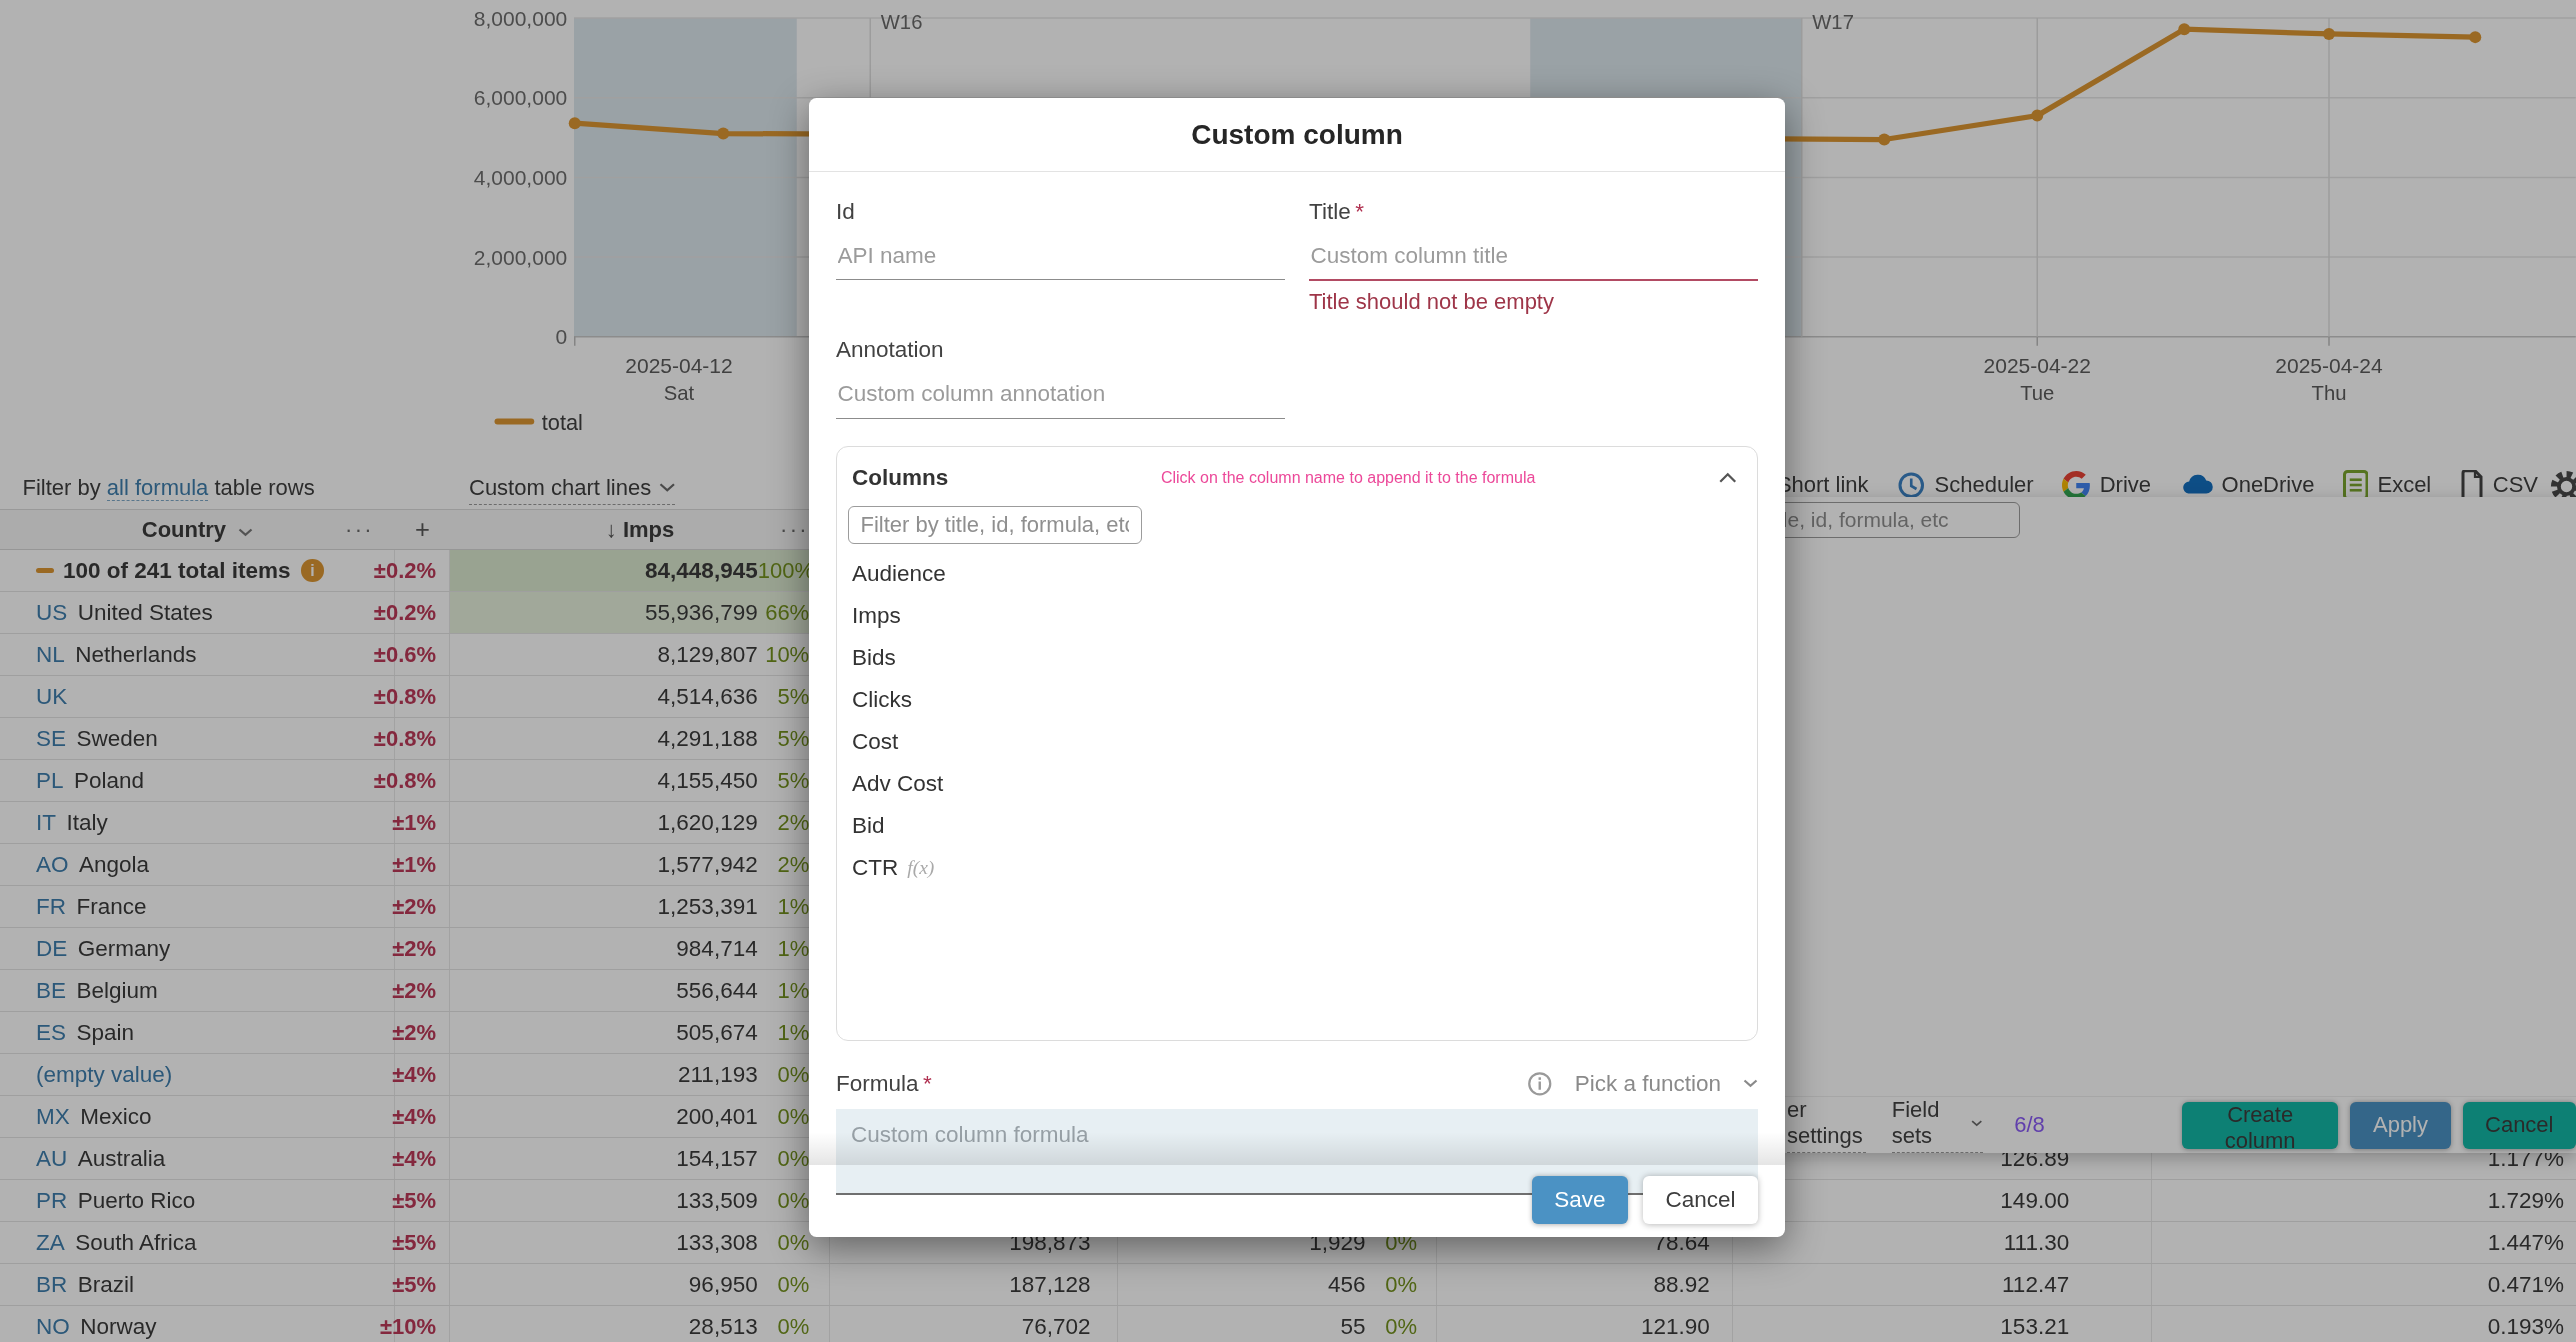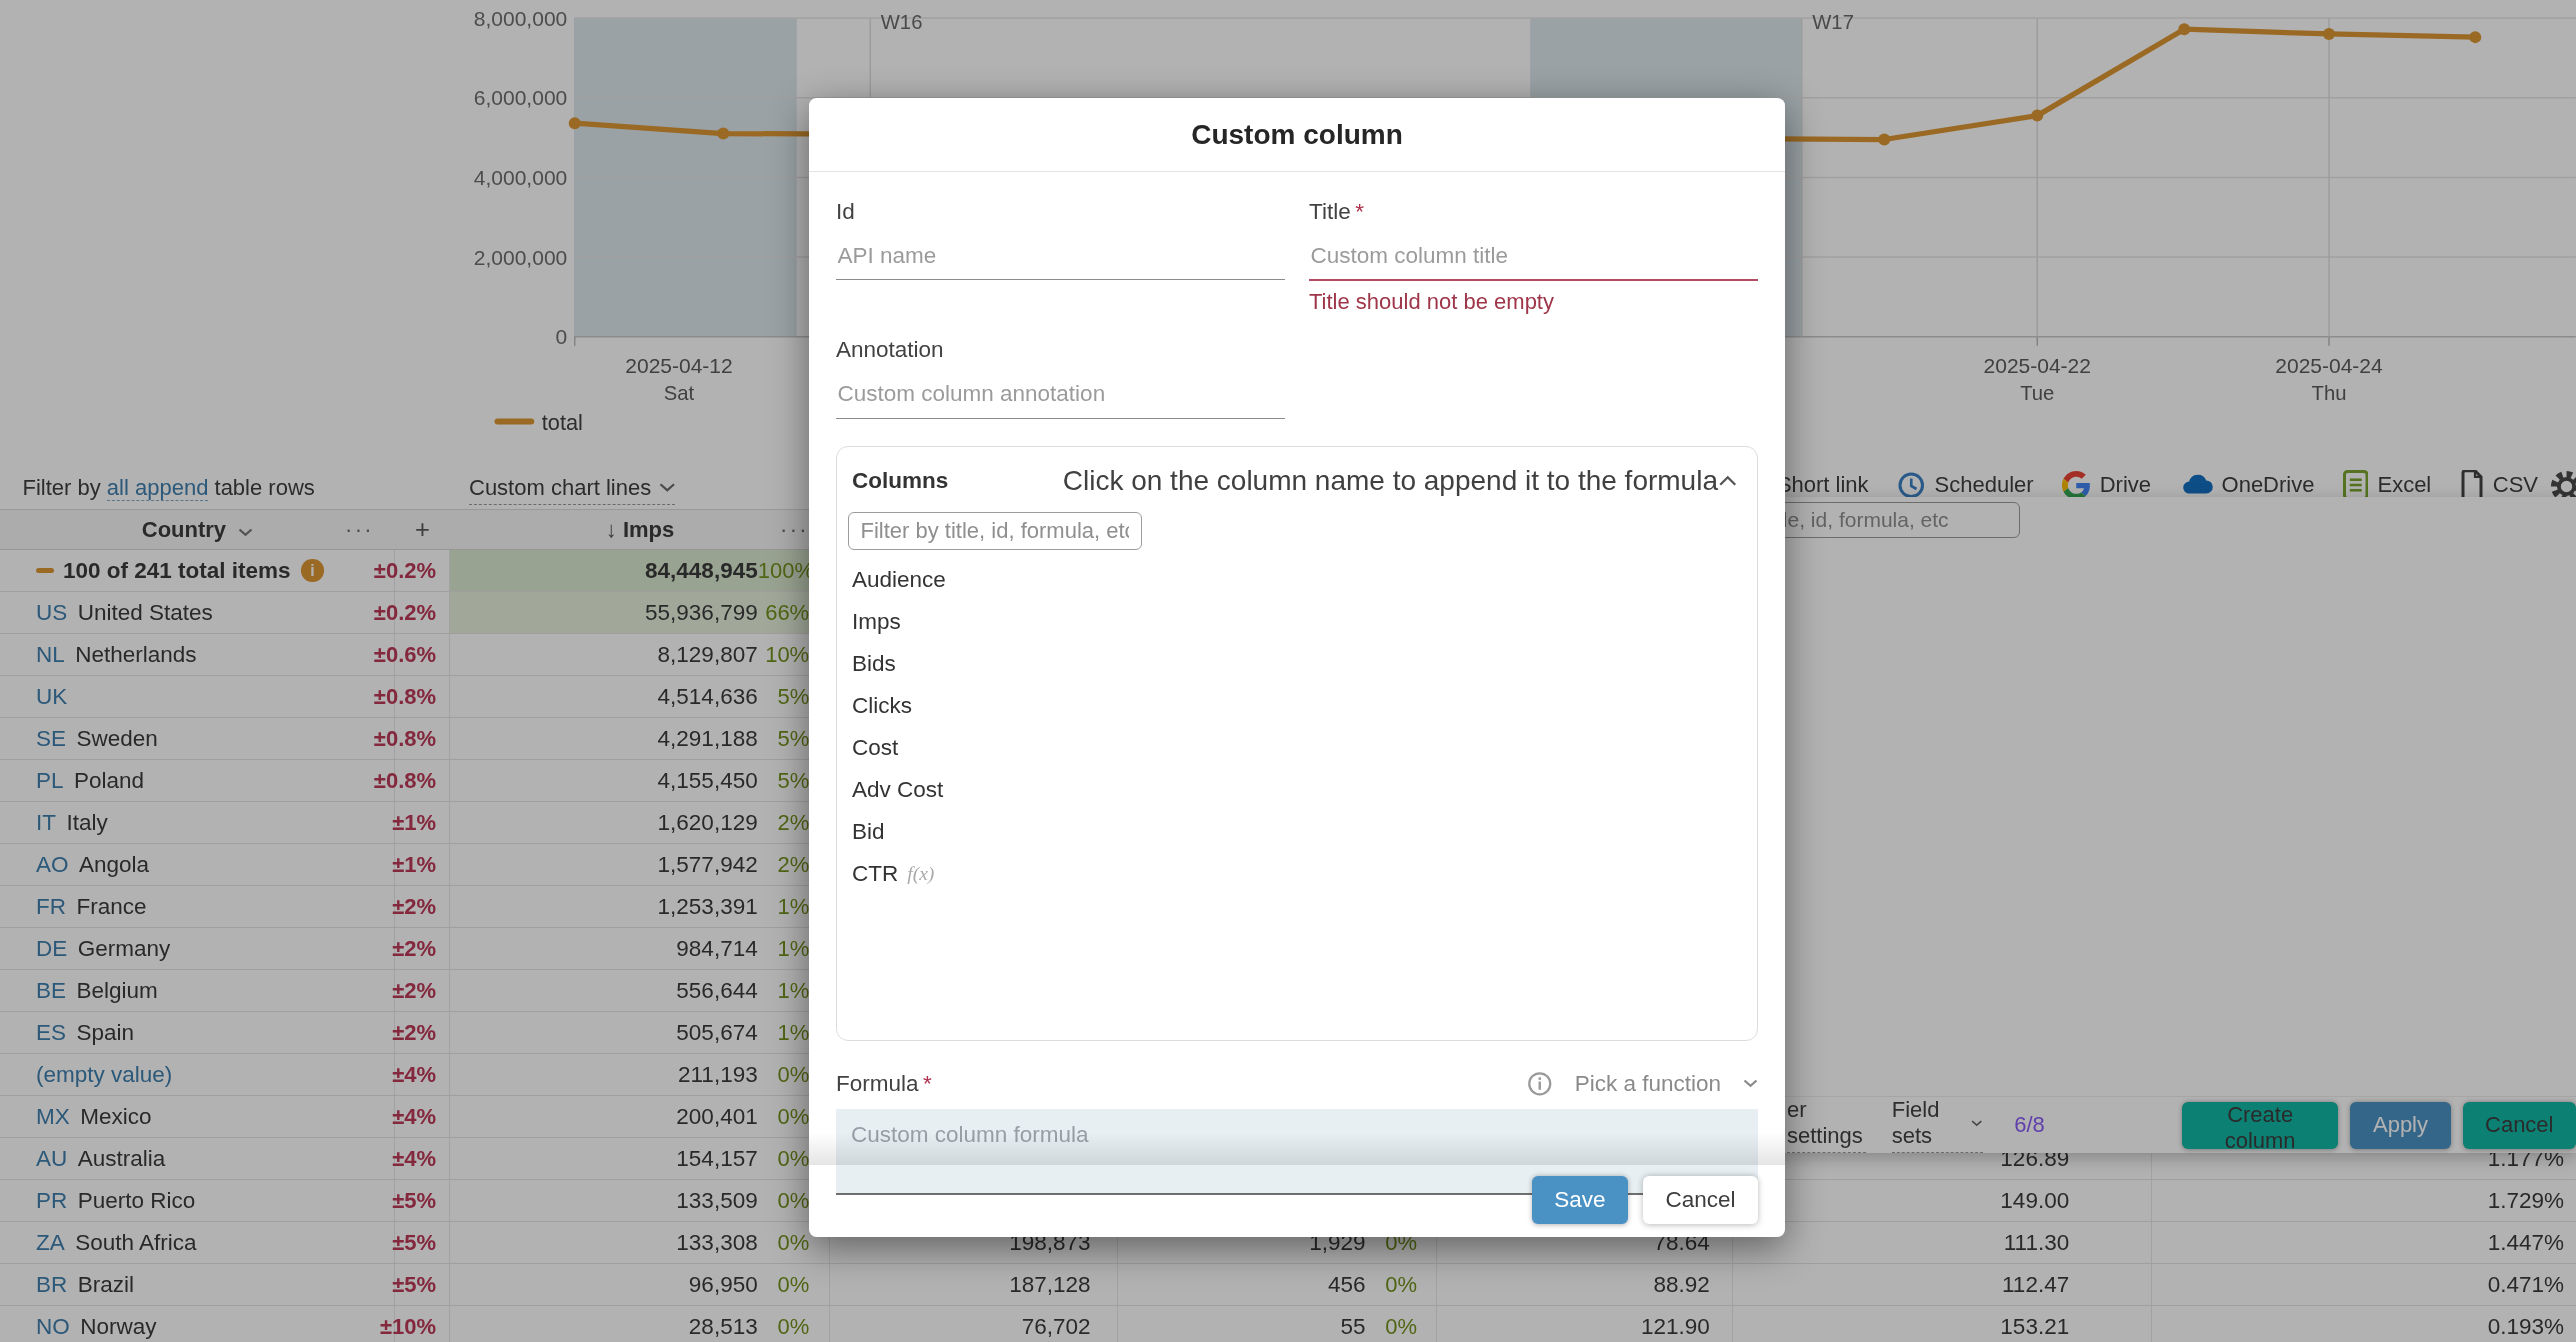--- a/index.html
+++ b/index.html
@@ -85,21 +85,21 @@
   .req { color:#b03050; margin-left:4.5px; }
   .u-input { border:none; outline:none; border-bottom:1.5px solid #8c8c8c; font-size:22.5px; color:#333;
              padding:18px 1.5px 10.5px 1.5px; background:transparent; font-family:"Liberation Sans", sans-serif; width:100%; }
   .u-input::placeholder { color:#9b9b9b; }
   .u-input.error { border-bottom:2.3px solid #b24b63; }
   .err-msg { margin-top:7.5px; font-size:22px; color:#9e3548; }
   .f-annotation { margin-top:22.5px; width:449px; }
   .columns-card { margin-top:27px; height:595px; border:1.5px solid #dcdcdc; border-radius:12px; position:relative; }
   .card-head { display:flex; align-items:center; padding:18px 19.5px 0 15px; }
   .card-title { font-size:22.5px; font-weight:700; color:#333; }
-  .card-hint { flex:1; text-align:right; font-size:28px; color:#404040; padding-left:30px; }
+  .card-hint { flex:1; text-align:center; font-size:16px; color:#ec4899; padding-left:30px; }
   .collapse { cursor:pointer; display:flex; }
   .card-filter { margin:15px 0 0 10.5px; width:294px; height:38px; border:1.5px solid #9c9c9c; border-radius:6px;
                  font-size:22px; padding:0 12px; color:#333; outline:none; font-family:"Liberation Sans", sans-serif; }
   .card-filter::placeholder { color:#8f8f8f; }
   .col-list { margin-top:9px; }
   .col-item { height:42px; display:flex; align-items:center; padding-left:15px; font-size:22.5px; color:#333; cursor:pointer; }
   .fx { font-style:italic; color:#a9a9a9; font-size:19.5px; margin-left:9px; font-family:"Liberation Serif", serif; }
   .formula-head { display:flex; align-items:center; justify-content:space-between; margin-top:30px; }
   .pick-fn { display:flex; align-items:center; gap:22px; font-size:22.5px; color:#8a8a8a; cursor:pointer; }
   .formula-ta { margin-top:12px; width:100%; height:86px; background:#e7eff3; border:none; outline:none;
@@ -155,21 +155,21 @@
         <circle cx="2512" cy="186.03125" r="8" fill="#dd9733"></circle>
         <circle cx="2716" cy="154.15625" r="8" fill="#dd9733"></circle>
         <circle cx="2912" cy="38.875" r="8" fill="#dd9733"></circle>
         <circle cx="3105" cy="45.25" r="8" fill="#dd9733"></circle>
         <circle cx="3300" cy="49.5" r="8" fill="#dd9733"></circle>
         <line x1="663" x2="708" y1="562" y2="562" stroke="#dd9733" stroke-width="8" stroke-linecap="round"></line>
         <text x="722" y="573" font-size="29" fill="#424242">total</text>
       </svg></div>
 
   <div class="controls-row">
-    <div class="filter-by"><span>Filter by </span><a class="dashed-link">all append</a><span> table rows</span></div>
+    <div class="filter-by"><span>Filter by </span><a class="dashed-link">all formula</a><span> table rows</span></div>
     <div class="chart-lines">
       <span>Custom chart lines</span>
       <svg class="icon" width="16.5" height="10.5" viewBox="0 0 22 14">
           <polyline points="2,3 11,11 20,3" fill="none" stroke="#6a6a6a" stroke-width="3"></polyline>
         </svg>
     </div>
     <div class="toolbar" id="toolbar">
         <div class="tool-item">
           <span>
             <svg class="icon" width="28.5" height="28.5" viewBox="0 0 38 38">

